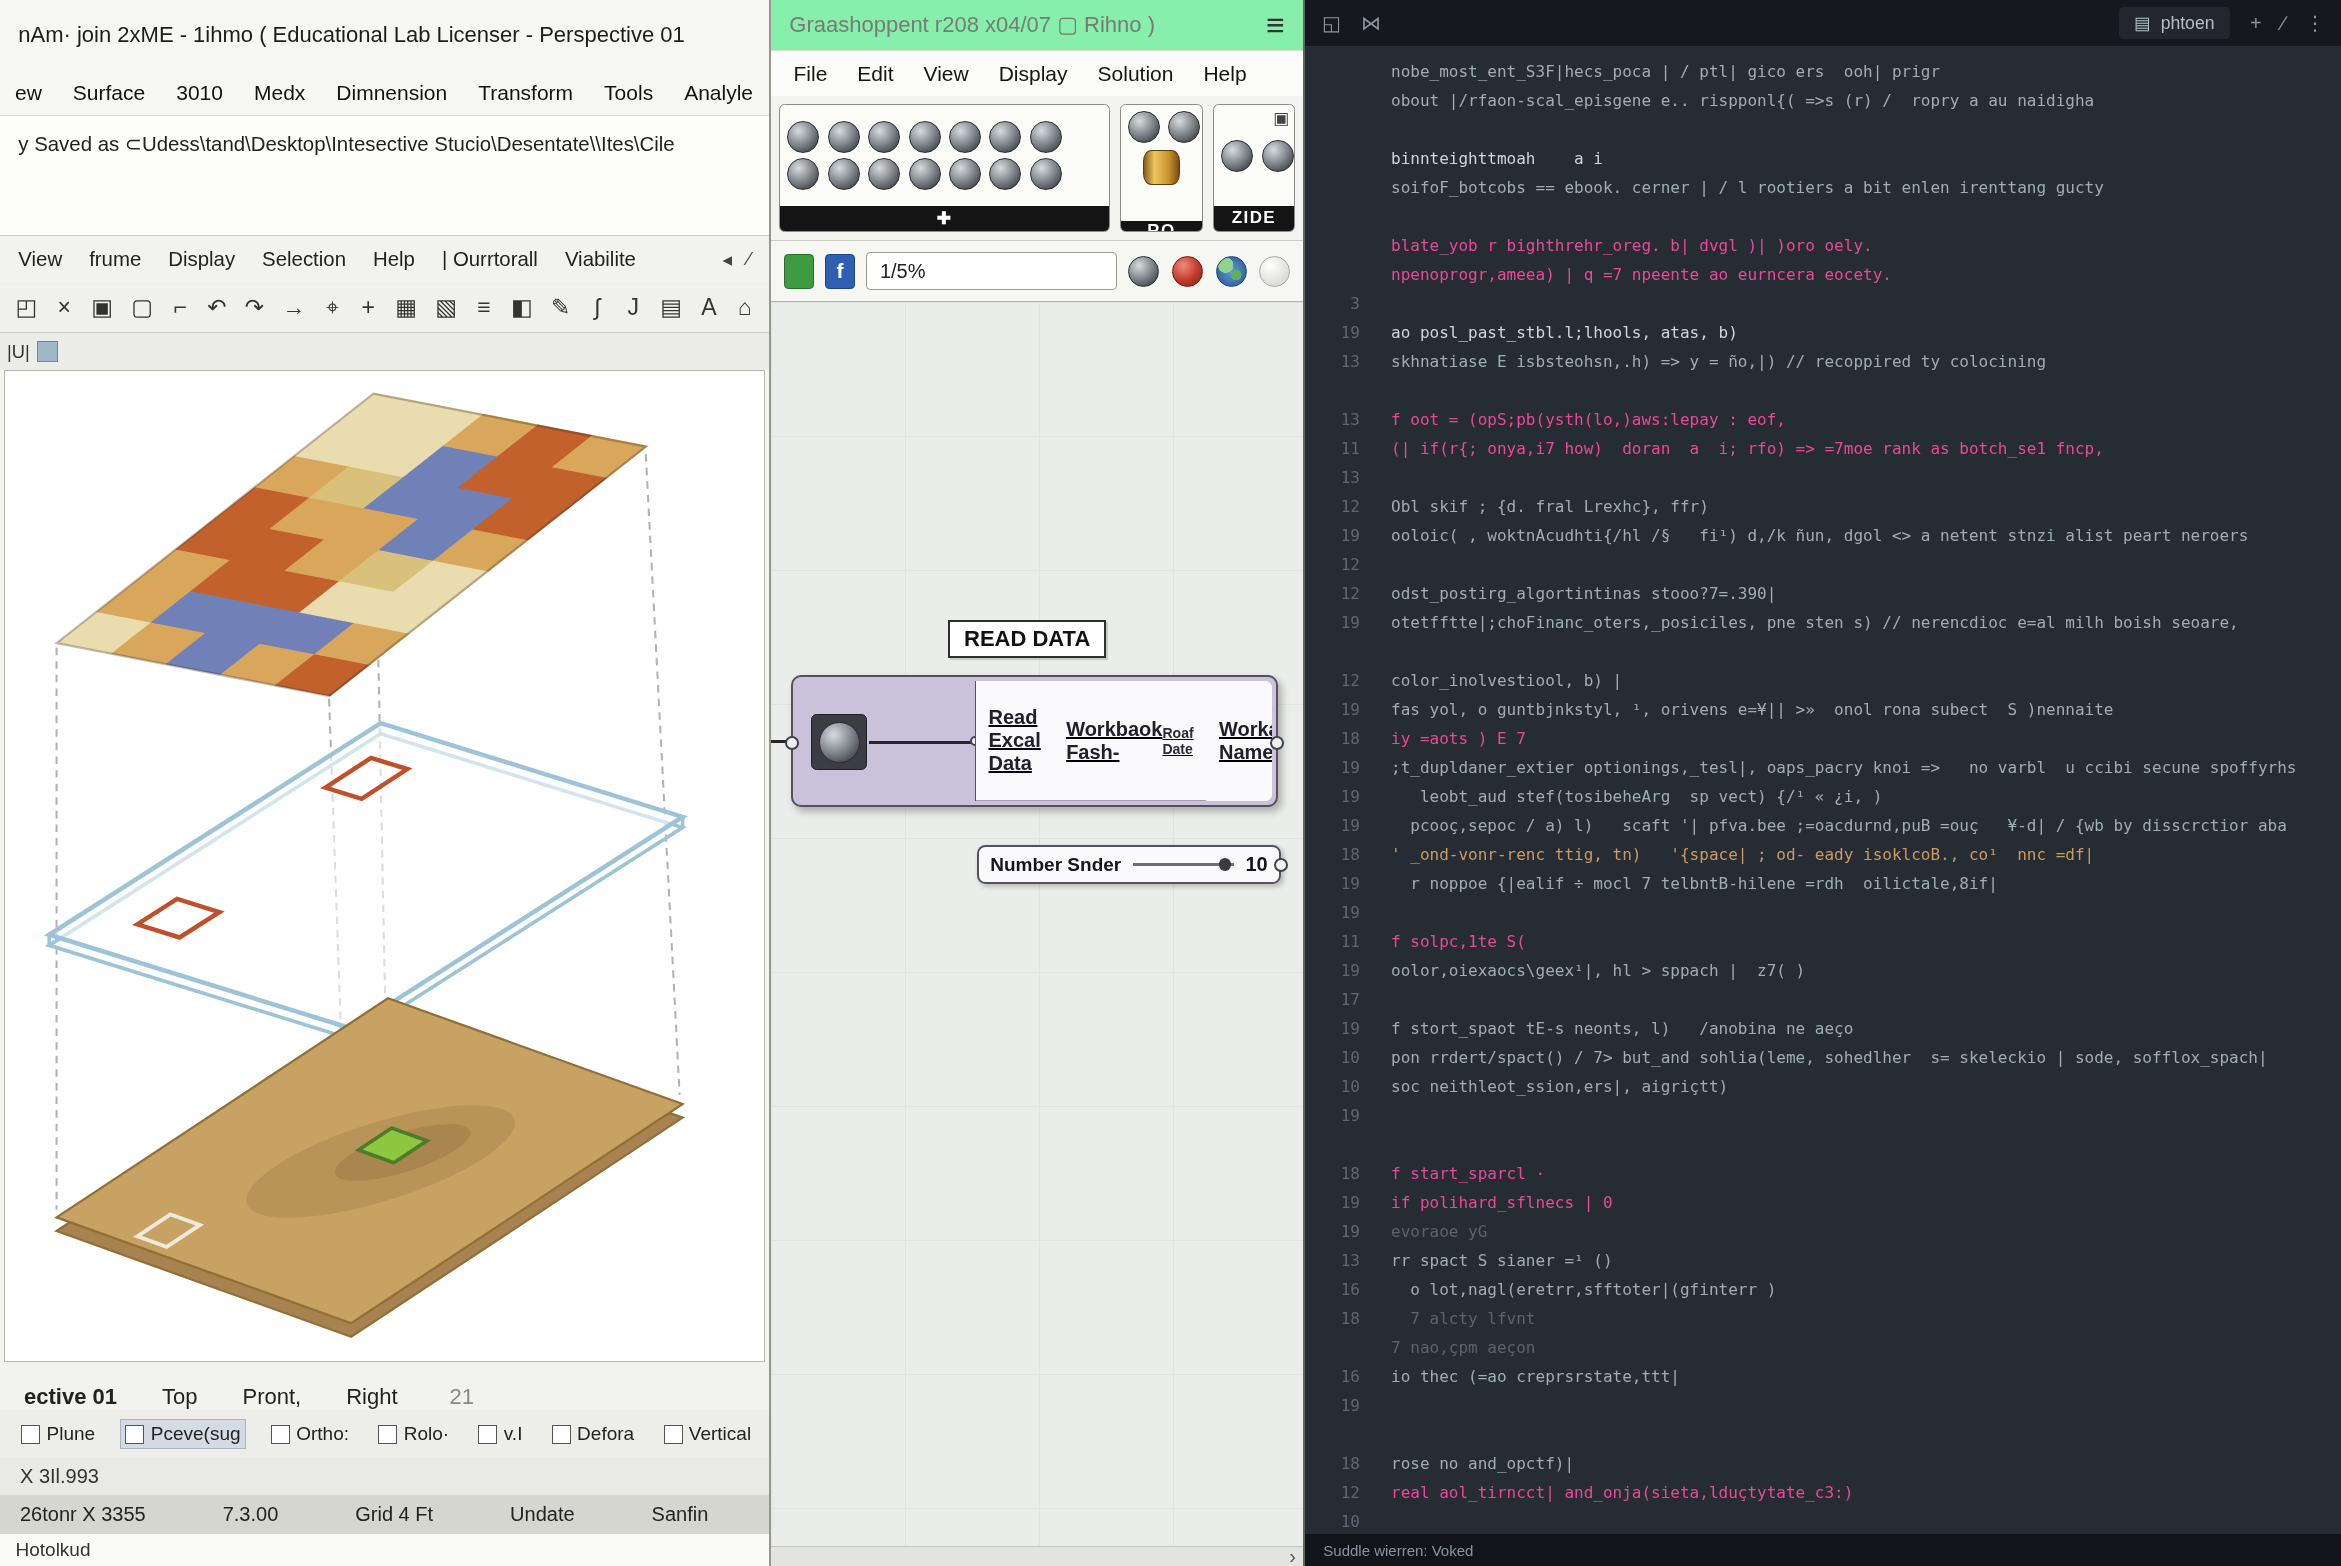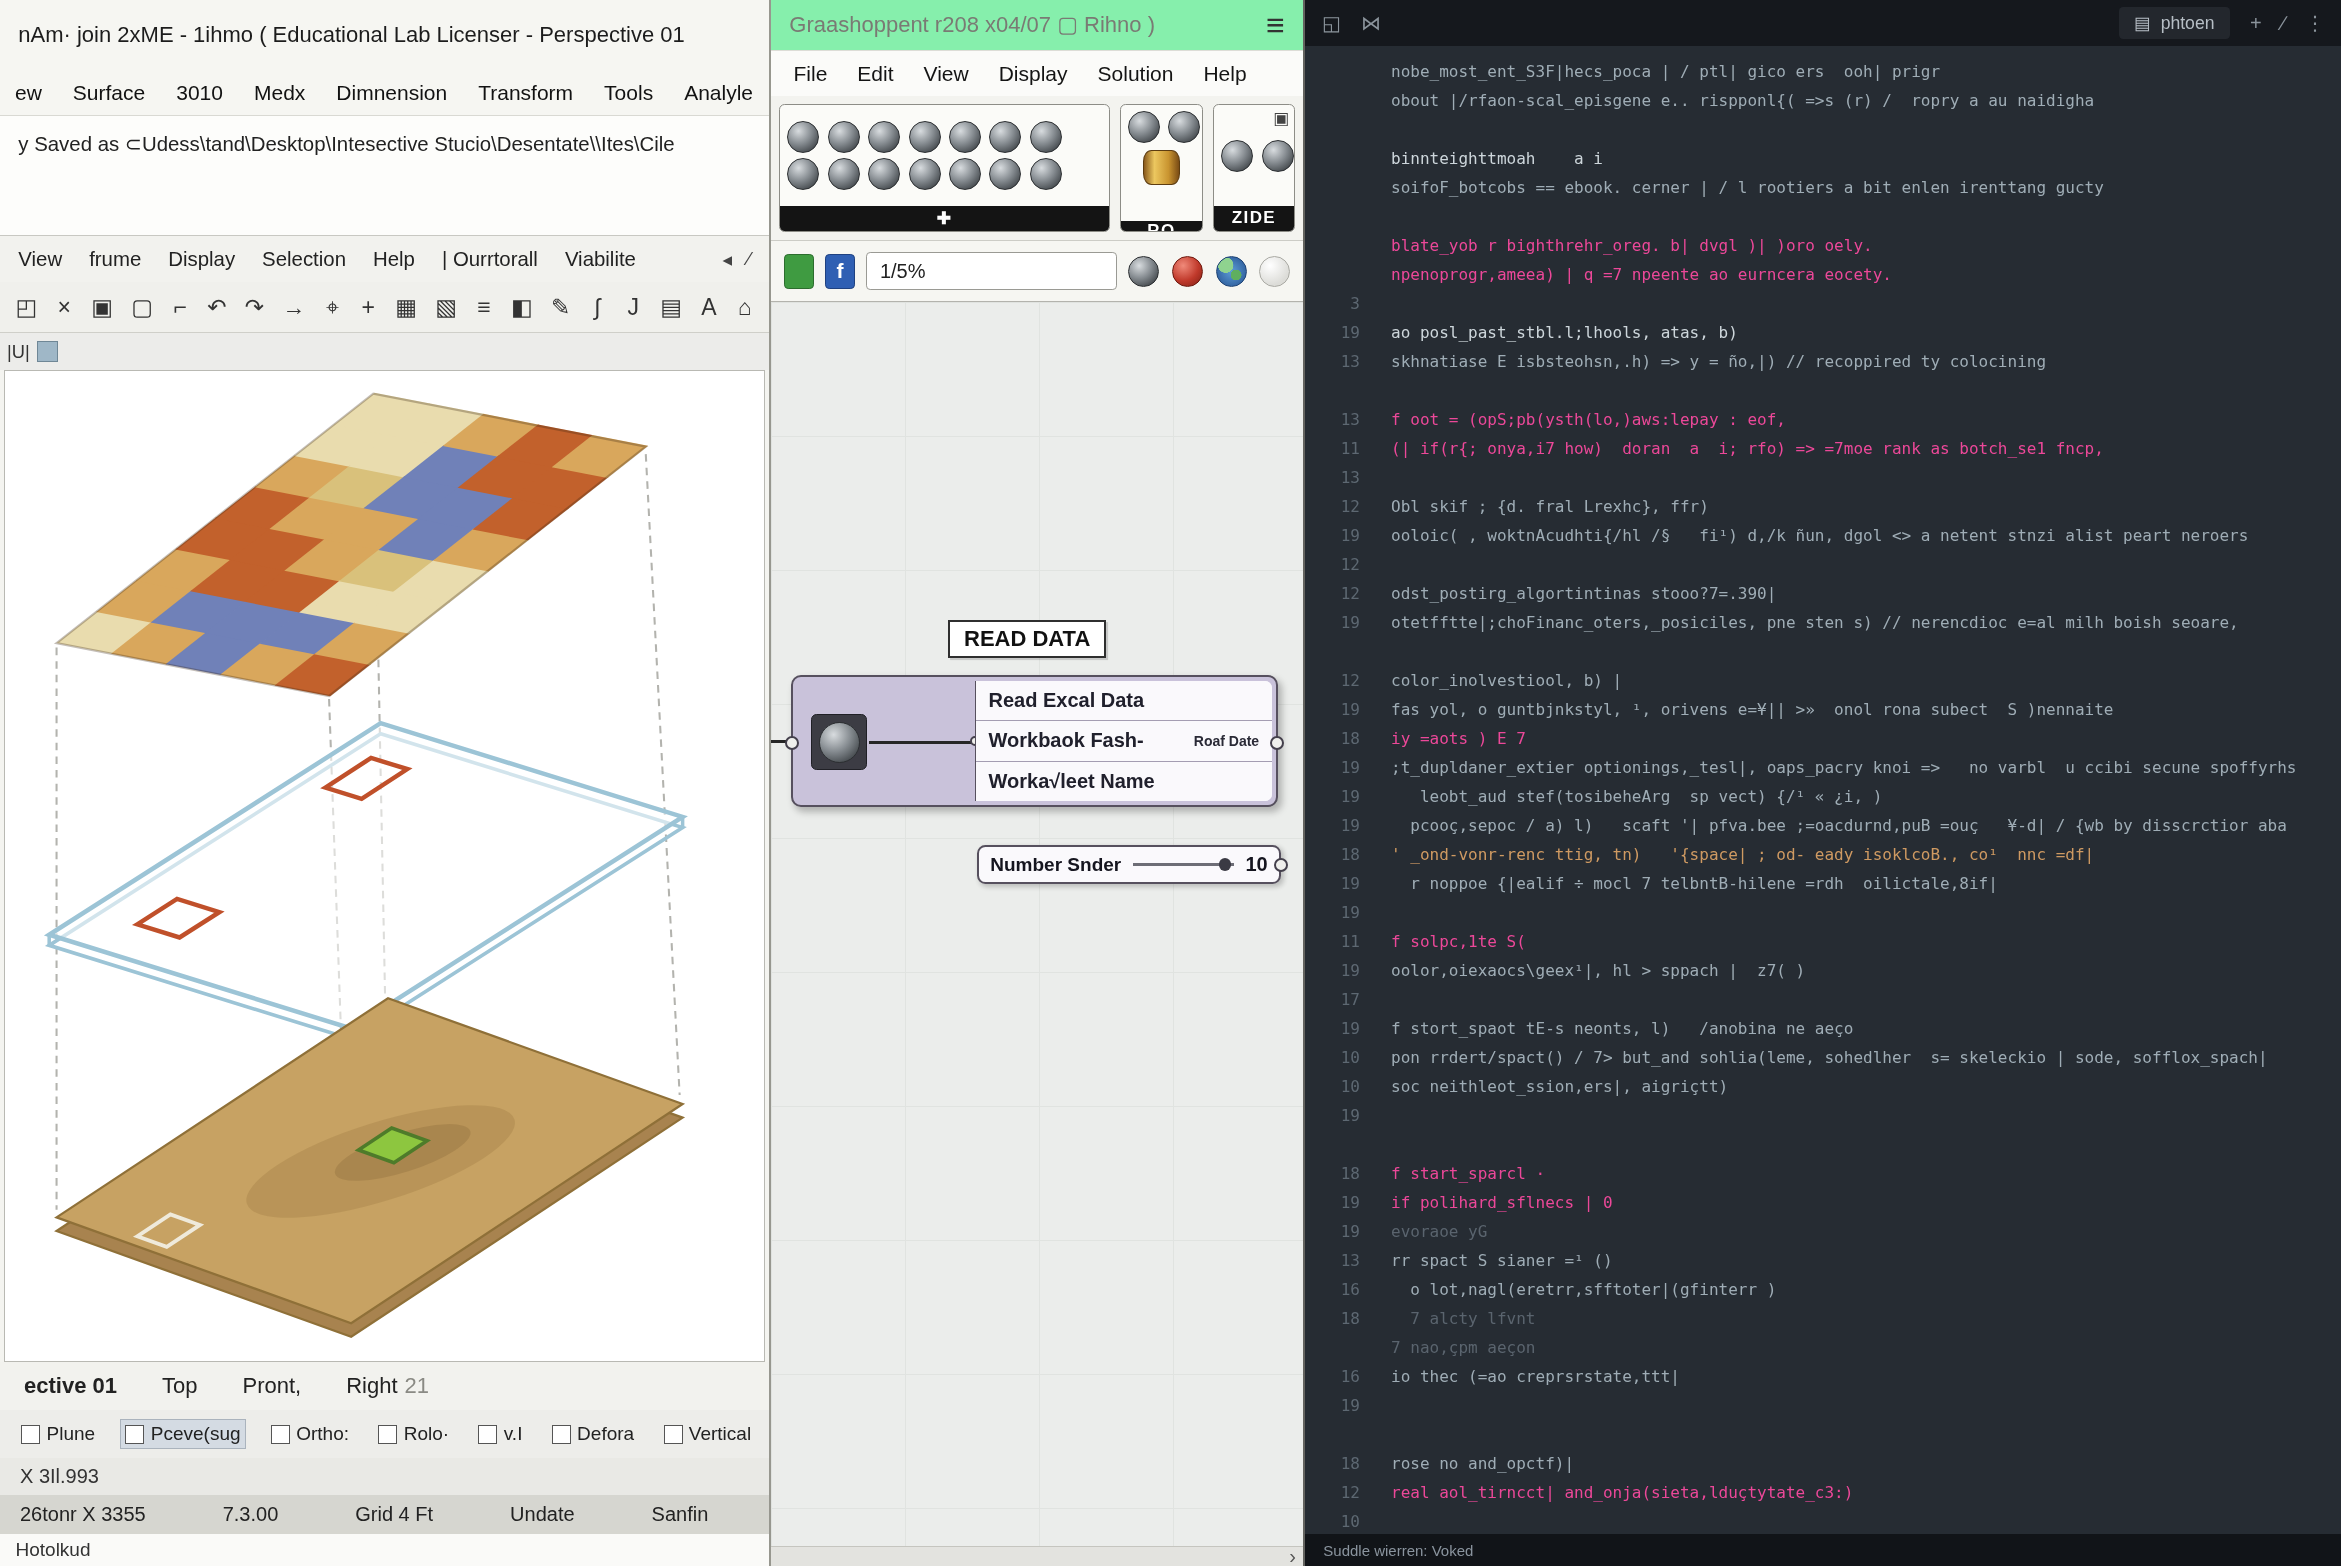--- a/index.html
+++ b/index.html
@@ -14,21 +14,21 @@
   .r-menu span, .r-menu2 span { cursor:default; }
   .r-cmdwrap { height:120px; background:#fdfdfb; border-bottom:1.4px solid #c8c8c2; padding:15.5px 18.3px; font-size:20.4px; color:#222; }
   .r-menu2 { height:46px; display:flex; gap:27px; align-items:center; padding:0 18.3px; font-size:20.4px; color:#222; background:#f2f2ee; }
   .r-menu2 .m2icons { margin-left:auto; display:flex; gap:15.5px; font-size:19px; color:#444; }
   .r-toolbar { height:51px; display:flex; gap:18.3px; align-items:center; padding:0 15.5px; font-size:23px; color:#333; background:#f0f0ec; border-bottom:0.7px solid #cfcfc9; }
   .tbi { width:30px; text-align:center; }
   .r-tabstrip { height:37px; display:flex; align-items:center; gap:7px; padding:0 7px; background:#ececea; font-size:18.3px; color:#333; }
   .r-tabsq { width:21px; height:21px; background:#9fb7c7; border:0.7px solid #6f8796; display:inline-block; }
   .r-viewport { flex:1; background:#ffffff; border:1.4px solid #b9b9b3; margin:0 4.2px; position:relative; overflow:hidden; }
   .r-viewport svg { width:100%; height:100%; display:block; }
-  .r-vtabs { height:48px; display:flex; align-items:center; padding:0 24px; font-size:22px; background:#f2f2ee; color:#222; }
+  .r-vtabs { height:48px; display:flex; gap:45px; align-items:flex-end; padding:0 24px; font-size:22px; background:#f2f2ee; color:#222; }
   .r-vtabs .active { font-weight:bold; }
   .r-vtabs .extra { color:#8a8a84; margin-left:7px; }
   .r-osnap { height:48px; display:flex; gap:21px; align-items:center; padding:0 17px; font-size:19px; background:#ededea; color:#222; white-space:nowrap; }
   .osnap-item { display:flex; align-items:center; gap:6.3px; padding:2.8px 4.2px; }
   .osnap-item.active { background:#d4dbe3; border:0.7px solid #aab3bd; }
   .cb { width:19px; height:19px; border:1.4px solid #555; background:#fff; display:inline-block; flex:none; }
   .r-coord { height:37px; display:flex; align-items:center; padding:0 20px; font-size:20px; background:#e9e9e5; color:#333; }
   .r-statusbar { height:39px; display:flex; align-items:center; padding:0 20px; gap:0; font-size:20px; background:#d6d6d0; color:#222; }
   .r-statusbar span { margin-right:77px; white-space:nowrap; }
   .r-foot { height:32px; display:flex; align-items:center; padding:0 15.5px; font-size:19px; background:#fafaf8; color:#333; }
@@ -57,21 +57,21 @@
   .circ { width:31px; height:31px; border-radius:50%; flex:none; }
   .circ.gray { background:radial-gradient(circle at 35% 30%, #d8dcdf, #868c91 45%, #3e4347 85%); border:0.7px solid #2c2f32; }
   .circ.red { background:radial-gradient(circle at 35% 30%, #f08a7a, #c0392b 55%, #7d1f14); border:0.7px solid #6e1a10; }
   .circ.earth { background:radial-gradient(circle at 30% 28%, #8fd38f 0 26%, rgba(0,0,0,0) 27%), radial-gradient(circle at 66% 62%, #5faf5f 0 20%, rgba(0,0,0,0) 21%), radial-gradient(circle at 50% 50%, #5d9ed6, #2f5f9e 80%); border:0.7px solid #1f4475; }
   .circ.white { background:radial-gradient(circle at 35% 30%, #ffffff, #dcdcd8 70%); border:1.4px solid #a9a9a3; }
   .gh-canvas { flex:1; position:relative; background:#ebedeb; background-image:linear-gradient(#e0e3e0 0.7px, transparent 0.7px), linear-gradient(90deg,#e0e3e0 0.7px, transparent 0.7px); background-size:134px 134px; overflow:hidden; }
   .gh-grouplabel { position:absolute; left:177px; top:318px; background:#ffffff; border:2.1px solid #2f2f2f; padding:4.2px 14px; font-size:22px; font-weight:bold; color:#111; box-shadow:2.1px 2.1px 0 rgba(0,0,0,0.15); }
   .gh-comp { position:absolute; left:20px; top:373px; width:487px; height:132px; background:#c9c2da; border:2.1px solid #56505e; border-radius:10px; box-shadow:3.5px 4.2px 7px rgba(0,0,0,0.25); }
   .comp-iconbox { position:absolute; left:18.3px; top:37px; width:56px; height:56px; background:#3c3c44; border-radius:5.6px; border:1.4px solid #202026; display:flex; align-items:center; justify-content:center; }
   .comp-iconbox .sph { width:41px; height:41px; }
-  .comp-rows { position:absolute; right:4.2px; top:4.2px; bottom:4.2px; width:297px; background:#faf9fc; border-left:1.4px solid #56505e; border-radius:0 7px 7px 0; display:flex; flex-direction:column; overflow:hidden; }
+  .comp-rows { position:absolute; right:4.2px; top:4.2px; bottom:4.2px; width:297px; background:#faf9fc; border-left:1.4px solid #56505e; border-radius:0 7px 7px 0; display:flex; flex-direction:row; overflow:hidden;text-decoration:underline; }
   .comp-row { flex:1; display:flex; align-items:center; padding:0 12.7px; font-size:20px; font-weight:bold; color:#20202c; border-bottom:1.4px solid #a49db2; background:#faf9fc; }
   .comp-row:last-child { border-bottom:none; }
   .comp-row .sub { margin-left:auto; font-size:14px; font-weight:bold; color:#2a2a36; }
   .port { position:absolute; width:14px; height:14px; border-radius:50%; background:#efefec; border:2.1px solid #44404c; }
   .wire { position:absolute; height:2.8px; background:#262626; }
   .gh-slider { position:absolute; left:206px; top:543px; width:304px; height:39px; background:#faf9fc; border:2.1px solid #56505e; border-radius:8.4px; display:flex; align-items:center; padding:0 11.3px; box-shadow:2.1px 2.8px 5.6px rgba(0,0,0,0.2); }
   .gh-slider .lab { font-size:19px; font-weight:bold; color:#15151f; white-space:nowrap; }
   .gh-slider .track { flex:1; height:2.1px; background:#6d6d76; margin:0 11.3px; position:relative; }
   .gh-slider .knob { position:absolute; right:2.8px; top:-5.6px; width:12.7px; height:12.7px; background:#3a3a44; border-radius:50%; }
   .gh-slider .val { font-size:20px; font-weight:bold; color:#15151f; }

